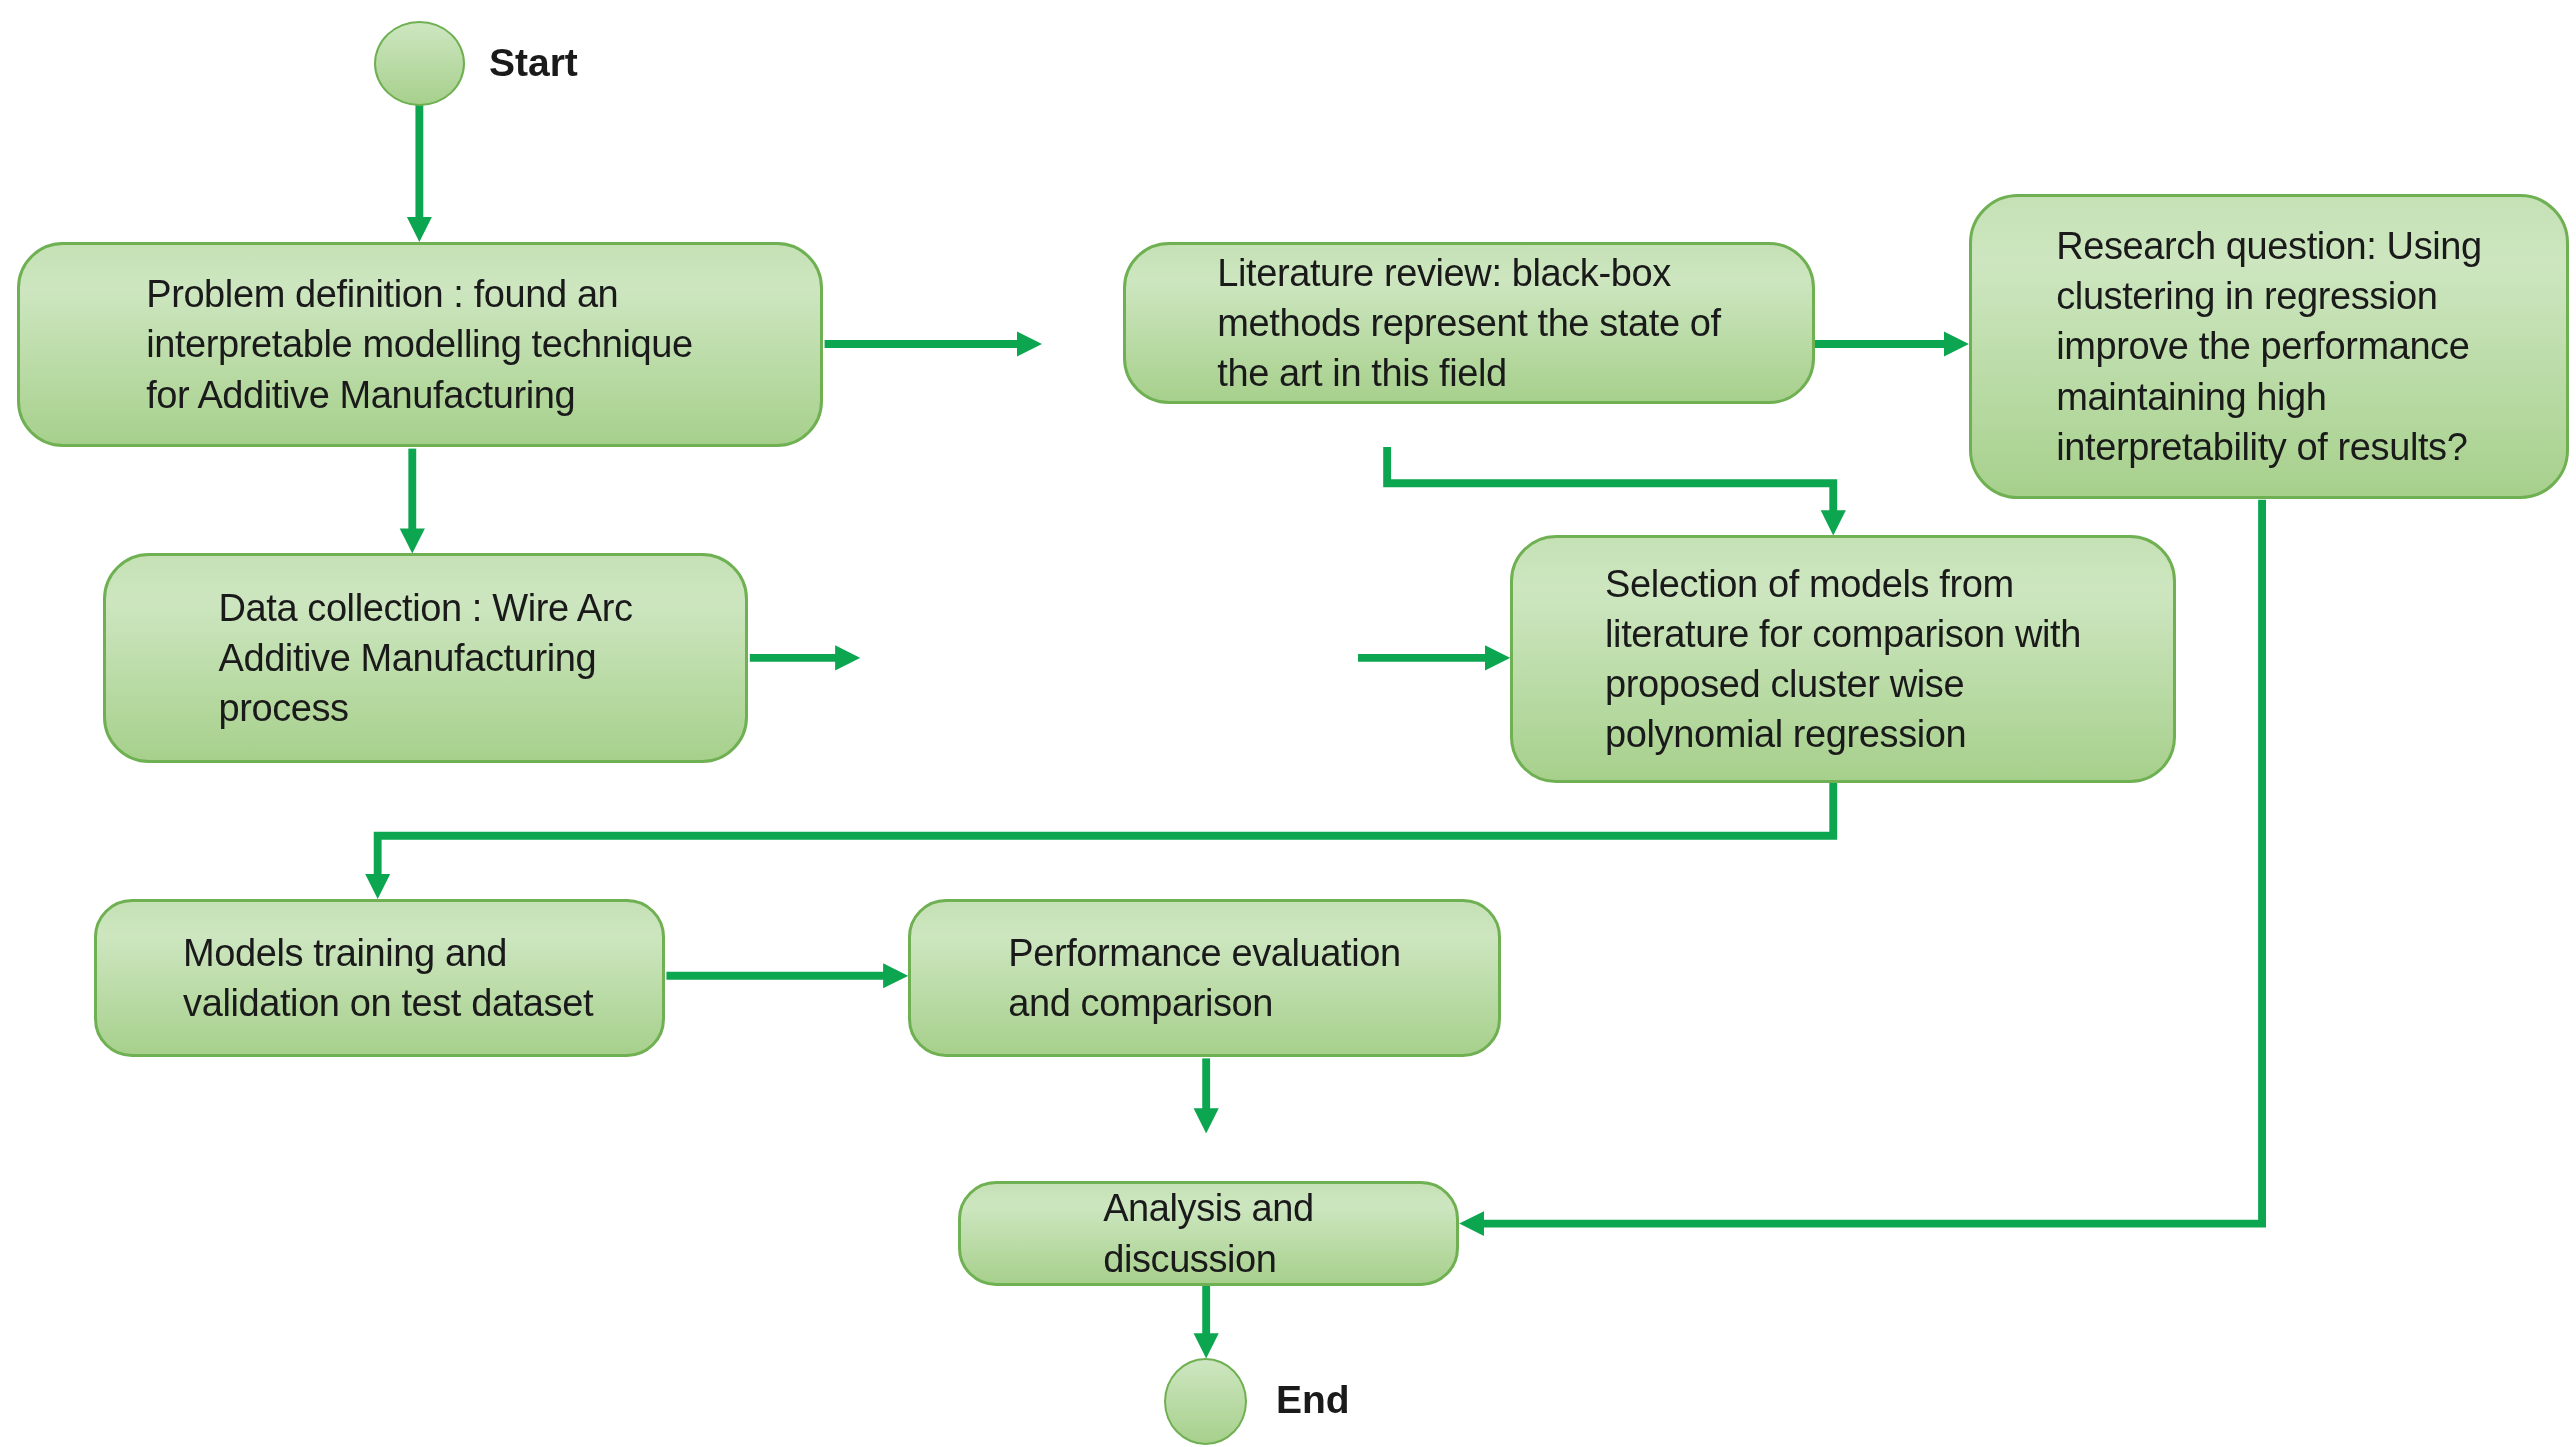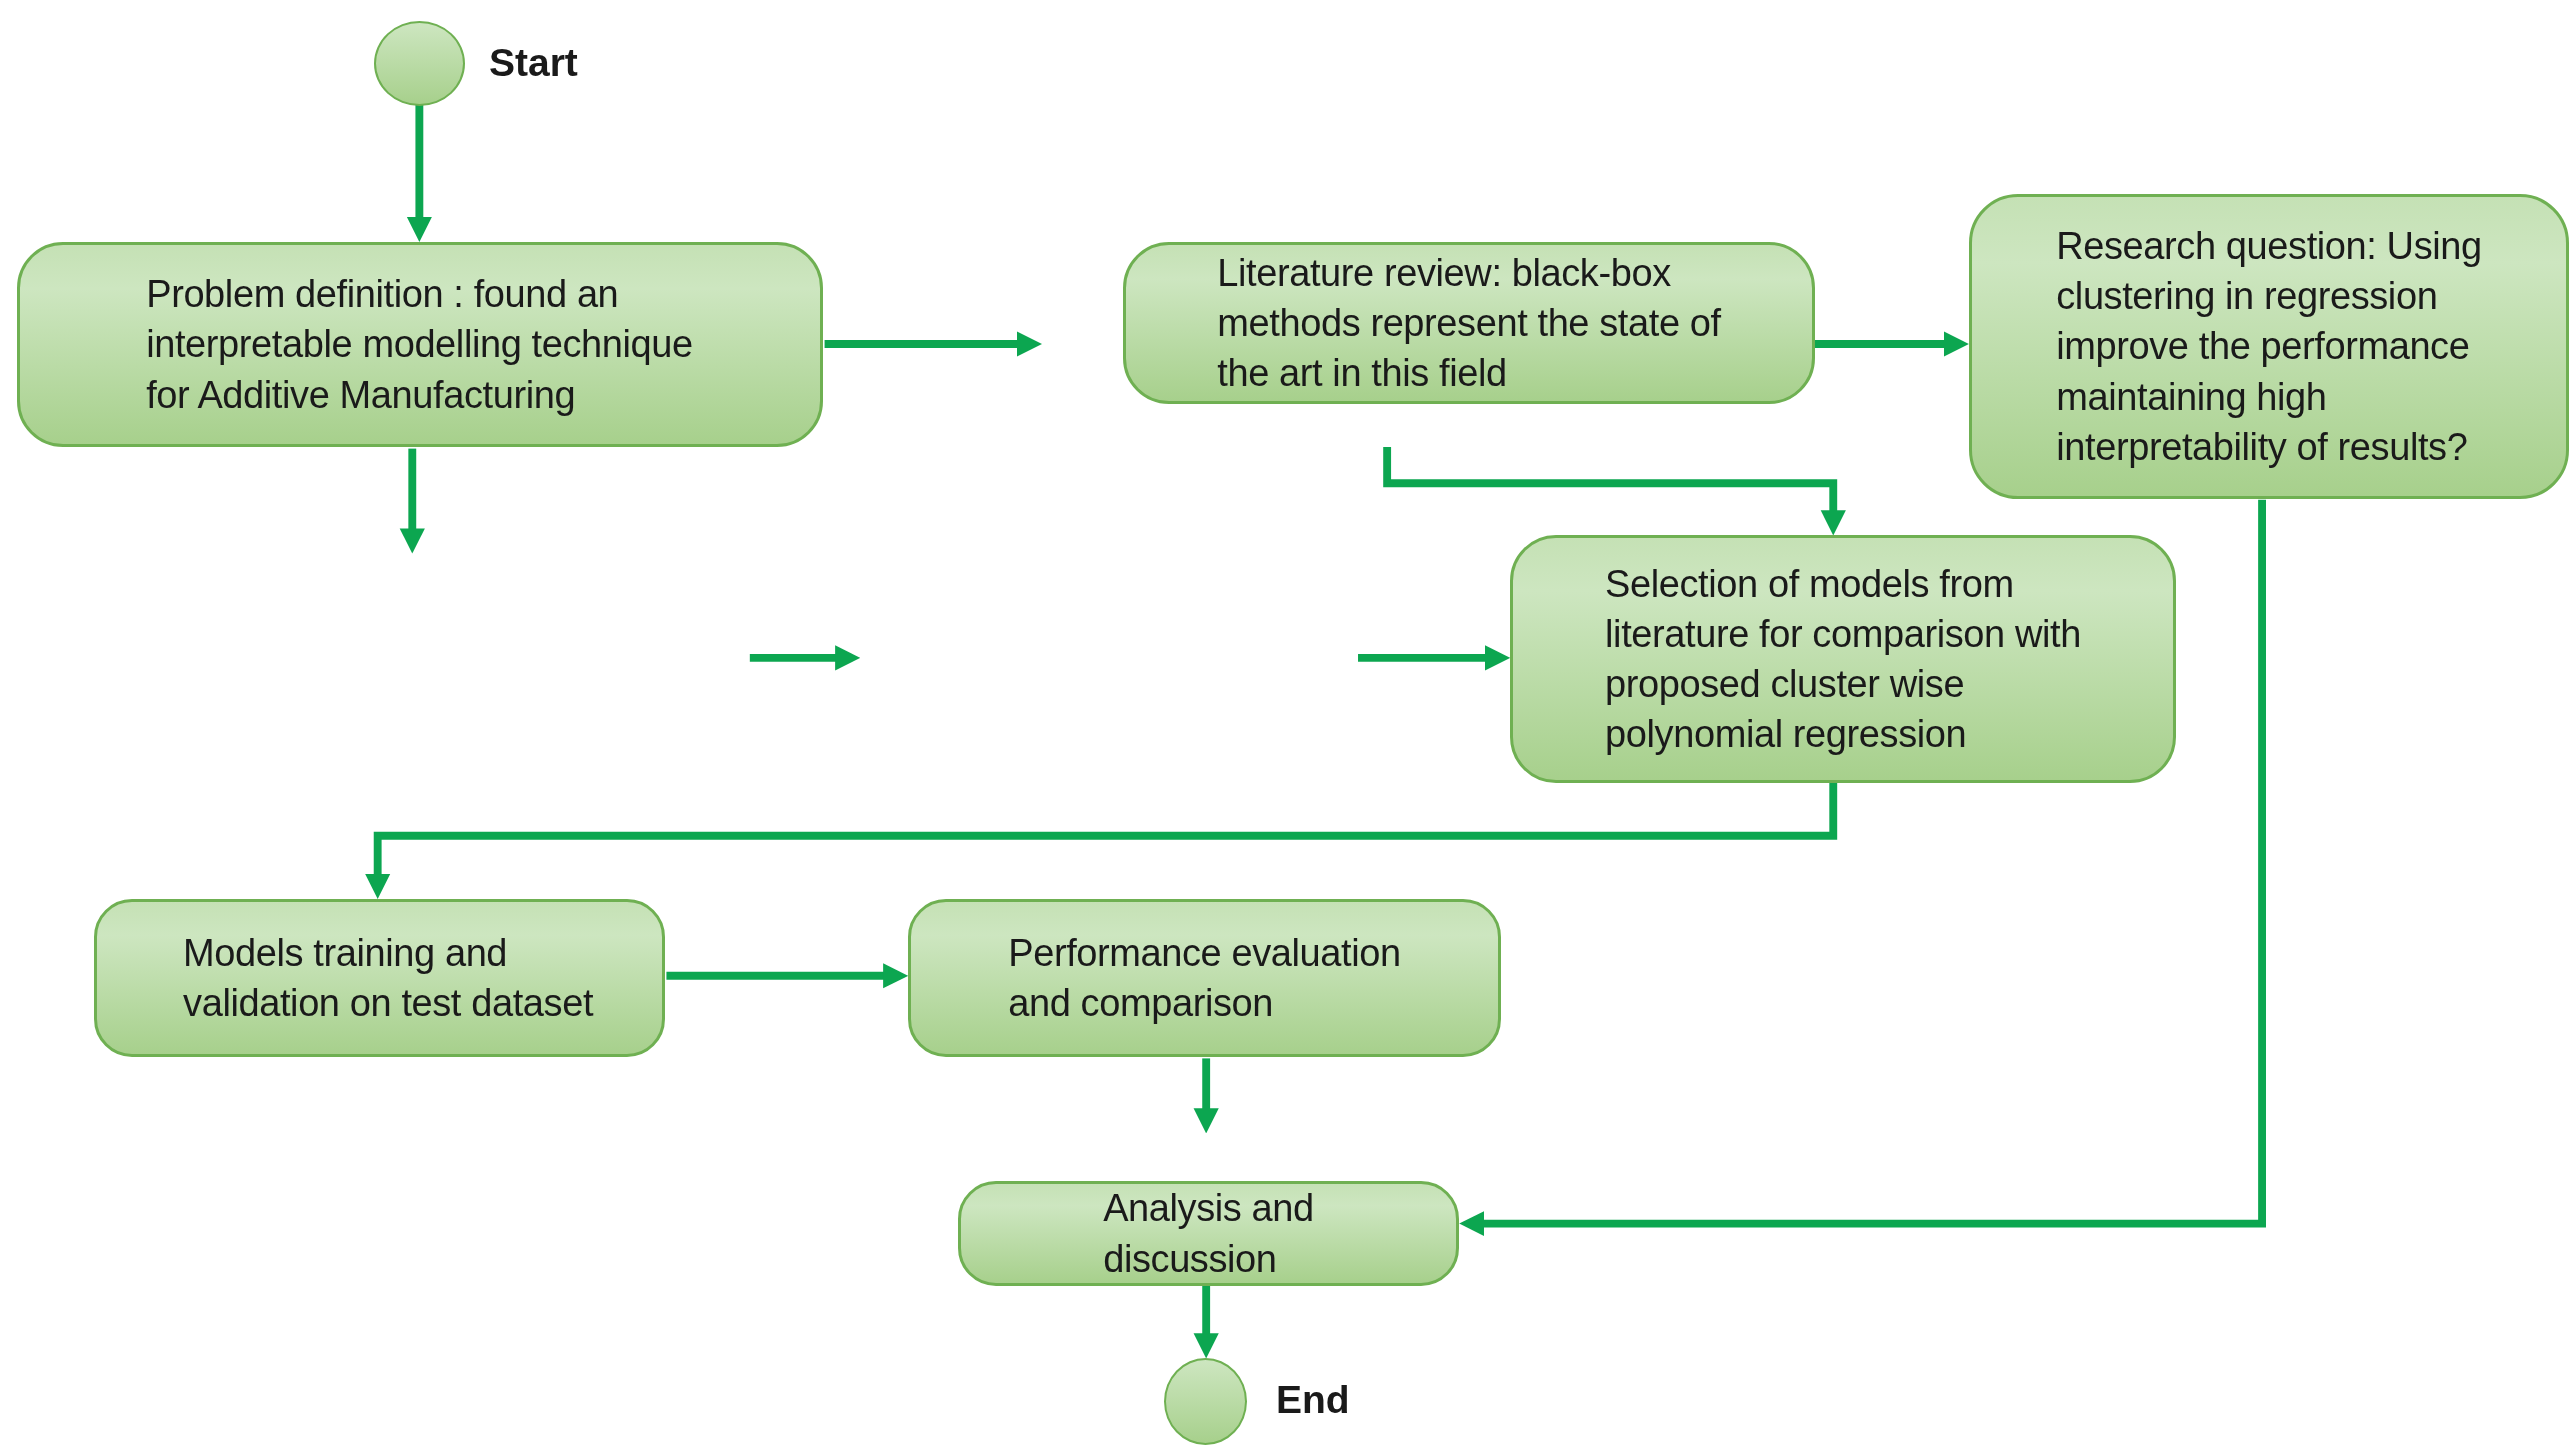--- a/index.html
+++ b/index.html
@@ -100,20 +100,25 @@
   </div>
 
   <div class="node" style="left:1969px;top:194px;width:600px;height:305px;border-radius:49px;">
     <span>Research question: Using
 clustering in regression
 improve the performance
 maintaining high
 interpretability of results?</span>
   </div>
 
+  <div class="node" style="left:103px;top:553px;width:645px;height:210px;border-radius:46px;">
+    <span>Data collection : Wire Arc
+Additive Manufacturing
+process</span>
+  </div>
 
 
   <div class="node" style="left:1510px;top:535px;width:666px;height:248px;border-radius:46px;">
     <span>Selection of models from
 literature for comparison with
 proposed cluster wise
 polynomial regression</span>
   </div>
 
   <div class="node" style="left:94px;top:899px;width:571px;height:158px;border-radius:38px;padding-left:25px;">

